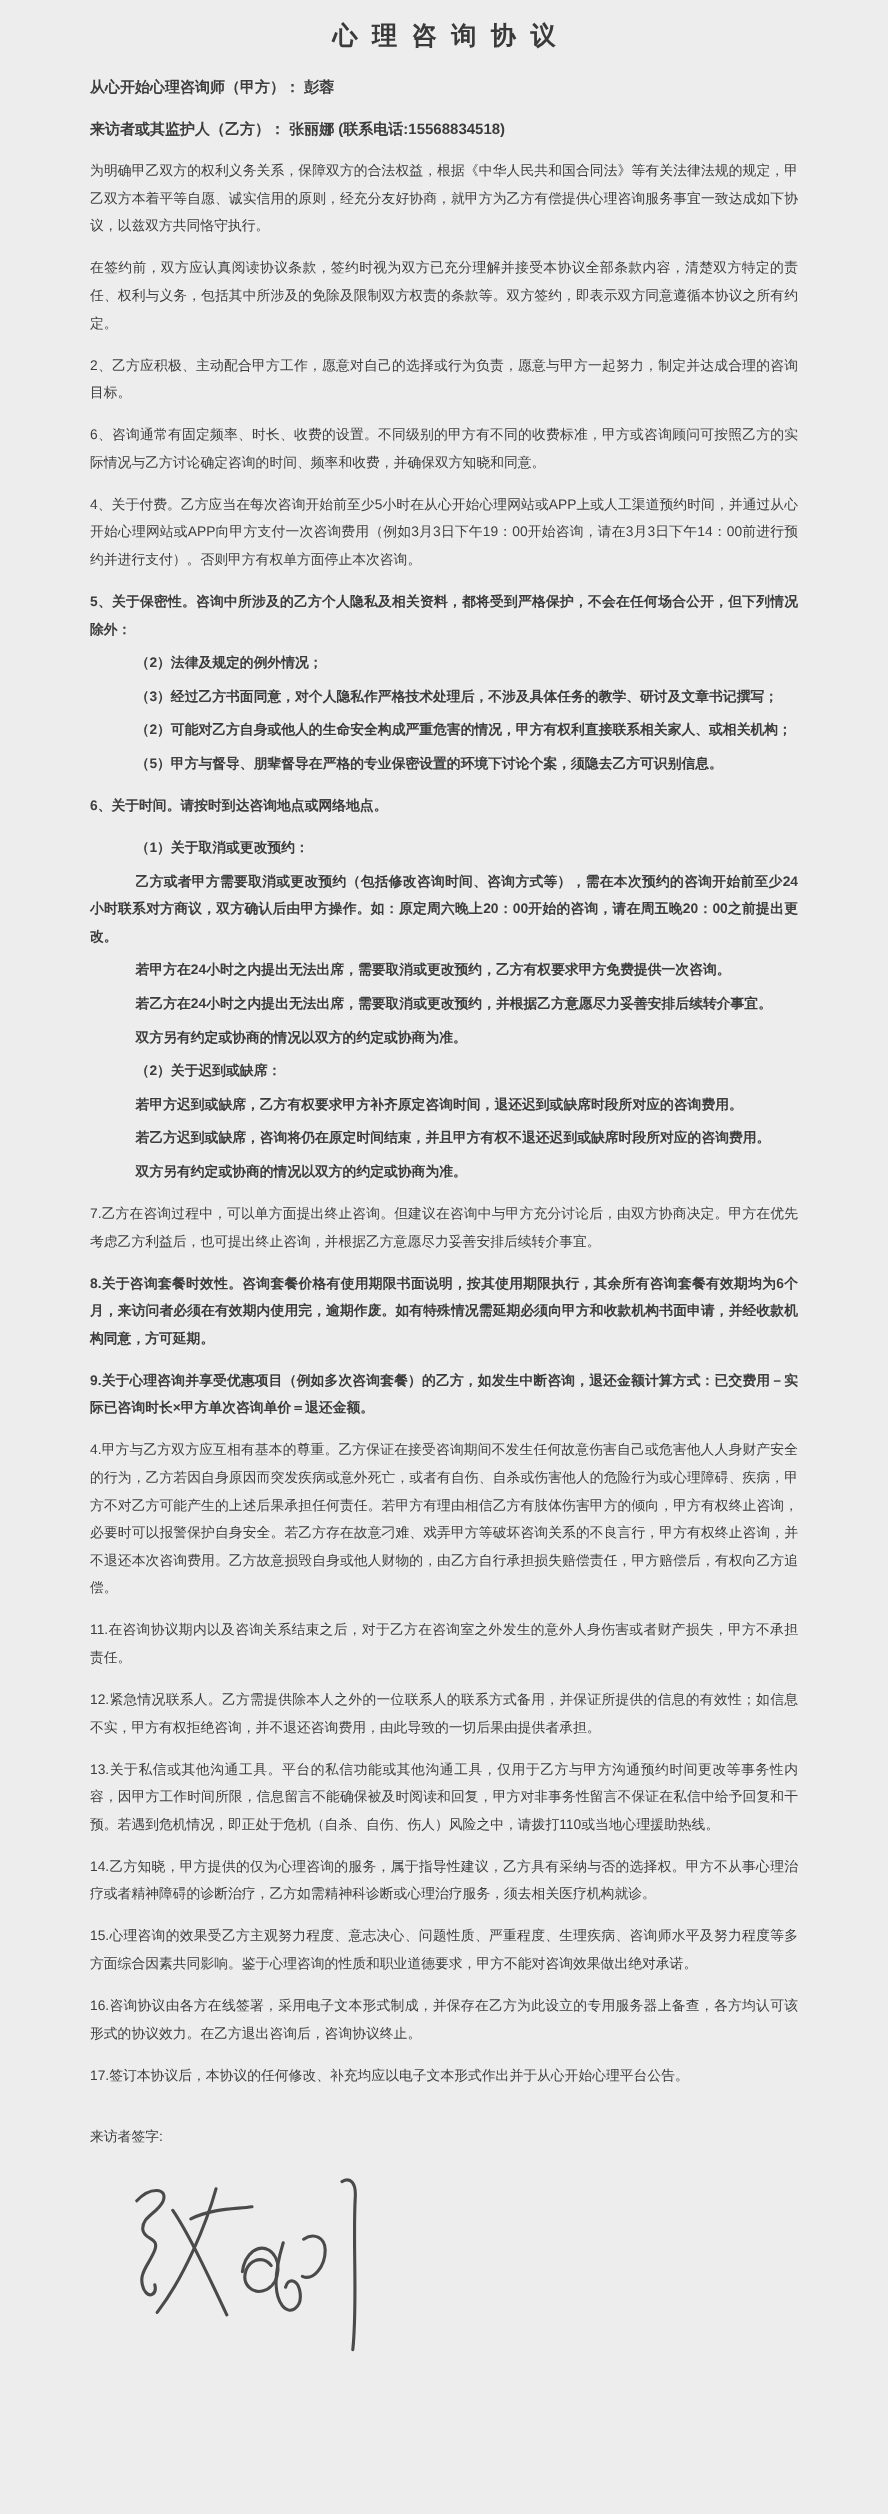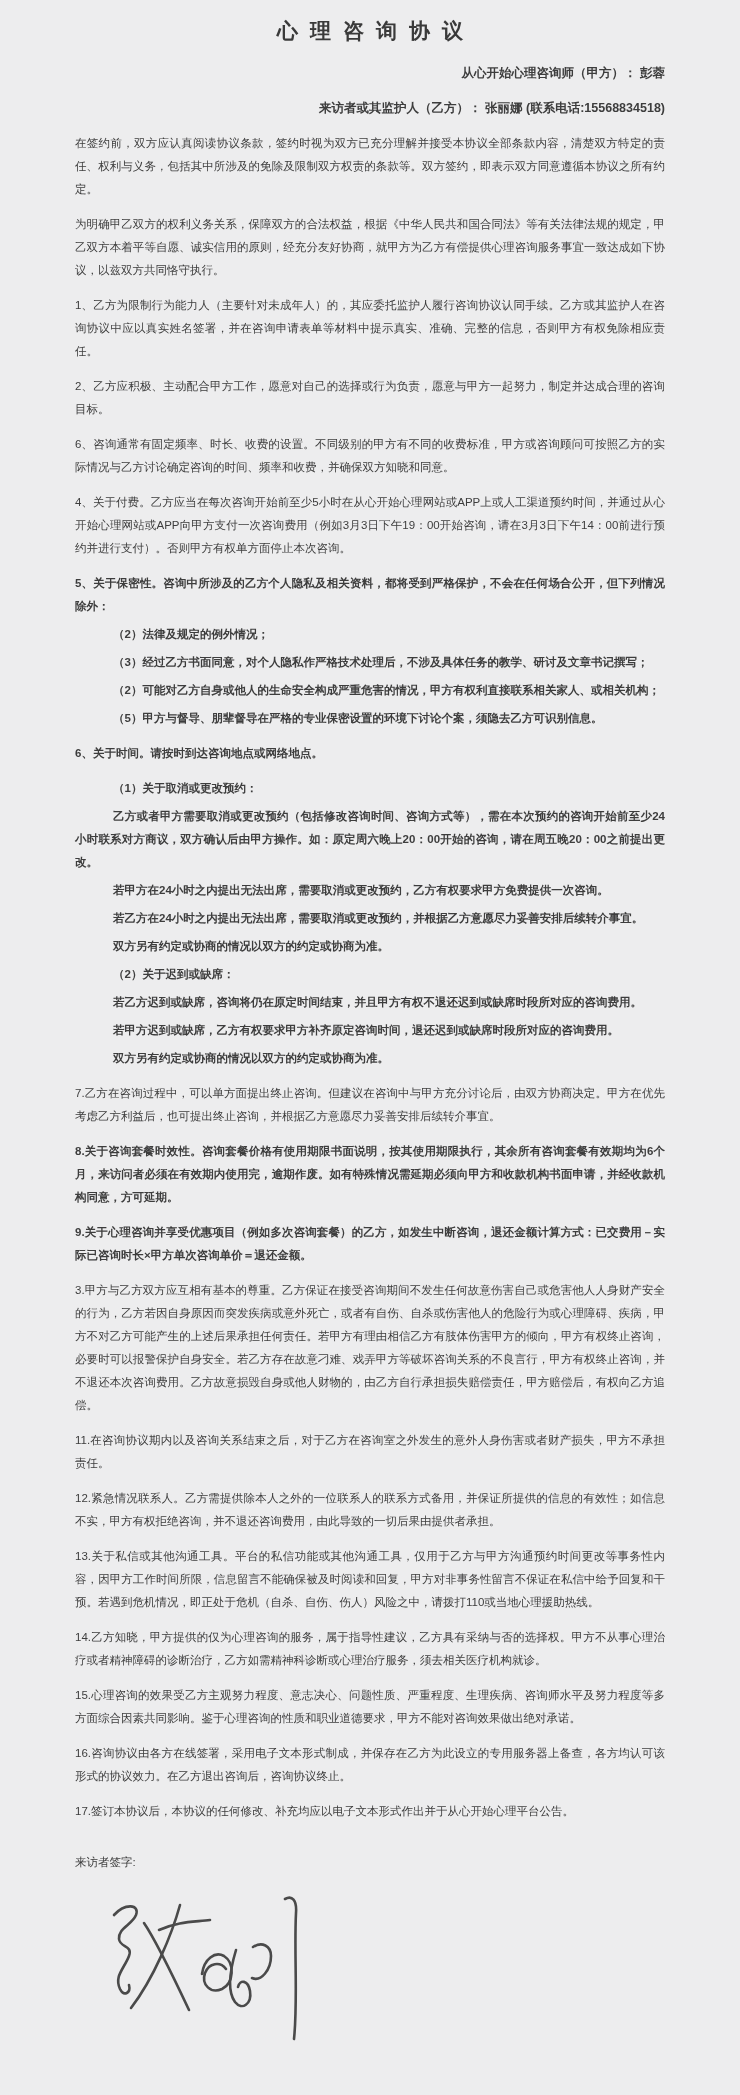--- a/index.html
+++ b/index.html
@@ -24,21 +24,20 @@
     letter-spacing: 12px;
     text-indent: 12px;
     margin: 0 0 16px 0;
     line-height: 30px;
   }
   .party {
     font-size: 12.5px;
     font-weight: bold;
     line-height: 23px;
     margin: 0 0 12px 0;
-    text-align: right;
   }
   .para {
     font-size: 11.5px;
     line-height: 23px;
     margin: 0 0 12px 0;
     text-align: justify;
   }
   .tight { margin-bottom: 5px; }
   .item { padding-left: 38px; }
   .indent1 { text-indent: 38px; }
@@ -58,53 +57,52 @@
 </head>
 <body>
 
 <div class="doc">
 
   <h1 class="title">心理咨询协议</h1>
 
   <p class="party">从心开始心理咨询师（甲方）： 彭蓉</p>
   <p class="party">来访者或其监护人（乙方）： 张丽娜 (联系电话:15568834518)</p>
 
+  <p class="para">为明确甲乙双方的权利义务关系，保障双方的合法权益，根据《中华人民共和国合同法》等有关法律法规的规定，甲乙双方本着平等自愿、诚实信用的原则，经充分友好协商，就甲方为乙方有偿提供心理咨询服务事宜一致达成如下协议，以兹双方共同恪守执行。</p>
   <p class="para">在签约前，双方应认真阅读协议条款，签约时视为双方已充分理解并接受本协议全部条款内容，清楚双方特定的责任、权利与义务，包括其中所涉及的免除及限制双方权责的条款等。双方签约，即表示双方同意遵循本协议之所有约定。</p>
-  <p class="para">为明确甲乙双方的权利义务关系，保障双方的合法权益，根据《中华人民共和国合同法》等有关法律法规的规定，甲乙双方本着平等自愿、诚实信用的原则，经充分友好协商，就甲方为乙方有偿提供心理咨询服务事宜一致达成如下协议，以兹双方共同恪守执行。</p>
 
-  <p class="para">1、乙方为限制行为能力人（主要针对未成年人）的，其应委托监护人履行咨询协议认同手续。乙方或其监护人在咨询协议中应以真实姓名签署，并在咨询申请表单等材料中提示真实、准确、完整的信息，否则甲方有权免除相应责任。</p>
   <p class="para">2、乙方应积极、主动配合甲方工作，愿意对自己的选择或行为负责，愿意与甲方一起努力，制定并达成合理的咨询目标。</p>
   <p class="para">6、咨询通常有固定频率、时长、收费的设置。不同级别的甲方有不同的收费标准，甲方或咨询顾问可按照乙方的实际情况与乙方讨论确定咨询的时间、频率和收费，并确保双方知晓和同意。</p>
   <p class="para">4、关于付费。乙方应当在每次咨询开始前至少5小时在从心开始心理网站或APP上或人工渠道预约时间，并通过从心开始心理网站或APP向甲方支付一次咨询费用（例如3月3日下午19：00开始咨询，请在3月3日下午14：00前进行预约并进行支付）。否则甲方有权单方面停止本次咨询。</p>
 
   <div class="clause-block bold">
     <p class="para tight">5、关于保密性。咨询中所涉及的乙方个人隐私及相关资料，都将受到严格保护，不会在任何场合公开，但下列情况除外：</p>
     <p class="para tight item">（2）法律及规定的例外情况；</p>
     <p class="para tight item">（3）经过乙方书面同意，对个人隐私作严格技术处理后，不涉及具体任务的教学、研讨及文章书记撰写；</p>
     <p class="para tight item">（2）可能对乙方自身或他人的生命安全构成严重危害的情况，甲方有权利直接联系相关家人、或相关机构；</p>
     <p class="para item">（5）甲方与督导、朋辈督导在严格的专业保密设置的环境下讨论个案，须隐去乙方可识别信息。</p>
   </div>
 
   <div class="clause-block bold">
     <p class="para">6、关于时间。请按时到达咨询地点或网络地点。</p>
     <p class="para tight item">（1）关于取消或更改预约：</p>
     <p class="para tight indent1">乙方或者甲方需要取消或更改预约（包括修改咨询时间、咨询方式等），需在本次预约的咨询开始前至少24小时联系对方商议，双方确认后由甲方操作。如：原定周六晚上20：00开始的咨询，请在周五晚20：00之前提出更改。</p>
     <p class="para tight item">若甲方在24小时之内提出无法出席，需要取消或更改预约，乙方有权要求甲方免费提供一次咨询。</p>
     <p class="para tight item">若乙方在24小时之内提出无法出席，需要取消或更改预约，并根据乙方意愿尽力妥善安排后续转介事宜。</p>
     <p class="para tight item">双方另有约定或协商的情况以双方的约定或协商为准。</p>
     <p class="para tight item">（2）关于迟到或缺席：</p>
+    <p class="para tight item">若甲方迟到或缺席，乙方有权要求甲方补齐原定咨询时间，退还迟到或缺席时段所对应的咨询费用。</p>
     <p class="para tight item">若乙方迟到或缺席，咨询将仍在原定时间结束，并且甲方有权不退还迟到或缺席时段所对应的咨询费用。</p>
-    <p class="para tight item">若甲方迟到或缺席，乙方有权要求甲方补齐原定咨询时间，退还迟到或缺席时段所对应的咨询费用。</p>
     <p class="para item">双方另有约定或协商的情况以双方的约定或协商为准。</p>
   </div>
 
   <p class="para">7.乙方在咨询过程中，可以单方面提出终止咨询。但建议在咨询中与甲方充分讨论后，由双方协商决定。甲方在优先考虑乙方利益后，也可提出终止咨询，并根据乙方意愿尽力妥善安排后续转介事宜。</p>
   <p class="para bold">8.关于咨询套餐时效性。咨询套餐价格有使用期限书面说明，按其使用期限执行，其余所有咨询套餐有效期均为6个月，来访问者必须在有效期内使用完，逾期作废。如有特殊情况需延期必须向甲方和收款机构书面申请，并经收款机构同意，方可延期。</p>
   <p class="para bold">9.关于心理咨询并享受优惠项目（例如多次咨询套餐）的乙方，如发生中断咨询，退还金额计算方式：已交费用－实际已咨询时长×甲方单次咨询单价＝退还金额。</p>
-  <p class="para">3.甲方与乙方双方应互相有基本的尊重。乙方保证在接受咨询期间不发生任何故意伤害自己或危害他人人身财产安全的行为，乙方若因自身原因而突发疾病或意外死亡，或者有自伤、自杀或伤害他人的危险行为或心理障碍、疾病，甲方不对乙方可能产生的上述后果承担任何责任。若甲方有理由相信乙方有肢体伤害甲方的倾向，甲方有权终止咨询，必要时可以报警保护自身安全。若乙方存在故意刁难、戏弄甲方等破坏咨询关系的不良言行，甲方有权终止咨询，并不退还本次咨询费用。乙方故意损毁自身或他人财物的，由乙方自行承担损失赔偿责任，甲方赔偿后，有权向乙方追偿。</p>
+  <p class="para">4.甲方与乙方双方应互相有基本的尊重。乙方保证在接受咨询期间不发生任何故意伤害自己或危害他人人身财产安全的行为，乙方若因自身原因而突发疾病或意外死亡，或者有自伤、自杀或伤害他人的危险行为或心理障碍、疾病，甲方不对乙方可能产生的上述后果承担任何责任。若甲方有理由相信乙方有肢体伤害甲方的倾向，甲方有权终止咨询，必要时可以报警保护自身安全。若乙方存在故意刁难、戏弄甲方等破坏咨询关系的不良言行，甲方有权终止咨询，并不退还本次咨询费用。乙方故意损毁自身或他人财物的，由乙方自行承担损失赔偿责任，甲方赔偿后，有权向乙方追偿。</p>
   <p class="para">11.在咨询协议期内以及咨询关系结束之后，对于乙方在咨询室之外发生的意外人身伤害或者财产损失，甲方不承担责任。</p>
   <p class="para">12.紧急情况联系人。乙方需提供除本人之外的一位联系人的联系方式备用，并保证所提供的信息的有效性；如信息不实，甲方有权拒绝咨询，并不退还咨询费用，由此导致的一切后果由提供者承担。</p>
   <p class="para">13.关于私信或其他沟通工具。平台的私信功能或其他沟通工具，仅用于乙方与甲方沟通预约时间更改等事务性内容，因甲方工作时间所限，信息留言不能确保被及时阅读和回复，甲方对非事务性留言不保证在私信中给予回复和干预。若遇到危机情况，即正处于危机（自杀、自伤、伤人）风险之中，请拨打110或当地心理援助热线。</p>
   <p class="para">14.乙方知晓，甲方提供的仅为心理咨询的服务，属于指导性建议，乙方具有采纳与否的选择权。甲方不从事心理治疗或者精神障碍的诊断治疗，乙方如需精神科诊断或心理治疗服务，须去相关医疗机构就诊。</p>
   <p class="para">15.心理咨询的效果受乙方主观努力程度、意志决心、问题性质、严重程度、生理疾病、咨询师水平及努力程度等多方面综合因素共同影响。鉴于心理咨询的性质和职业道德要求，甲方不能对咨询效果做出绝对承诺。</p>
   <p class="para">16.咨询协议由各方在线签署，采用电子文本形式制成，并保存在乙方为此设立的专用服务器上备查，各方均认可该形式的协议效力。在乙方退出咨询后，咨询协议终止。</p>
   <p class="para">17.签订本协议后，本协议的任何修改、补充均应以电子文本形式作出并于从心开始心理平台公告。</p>
 
   <p class="sig-label">来访者签字:</p>
 

